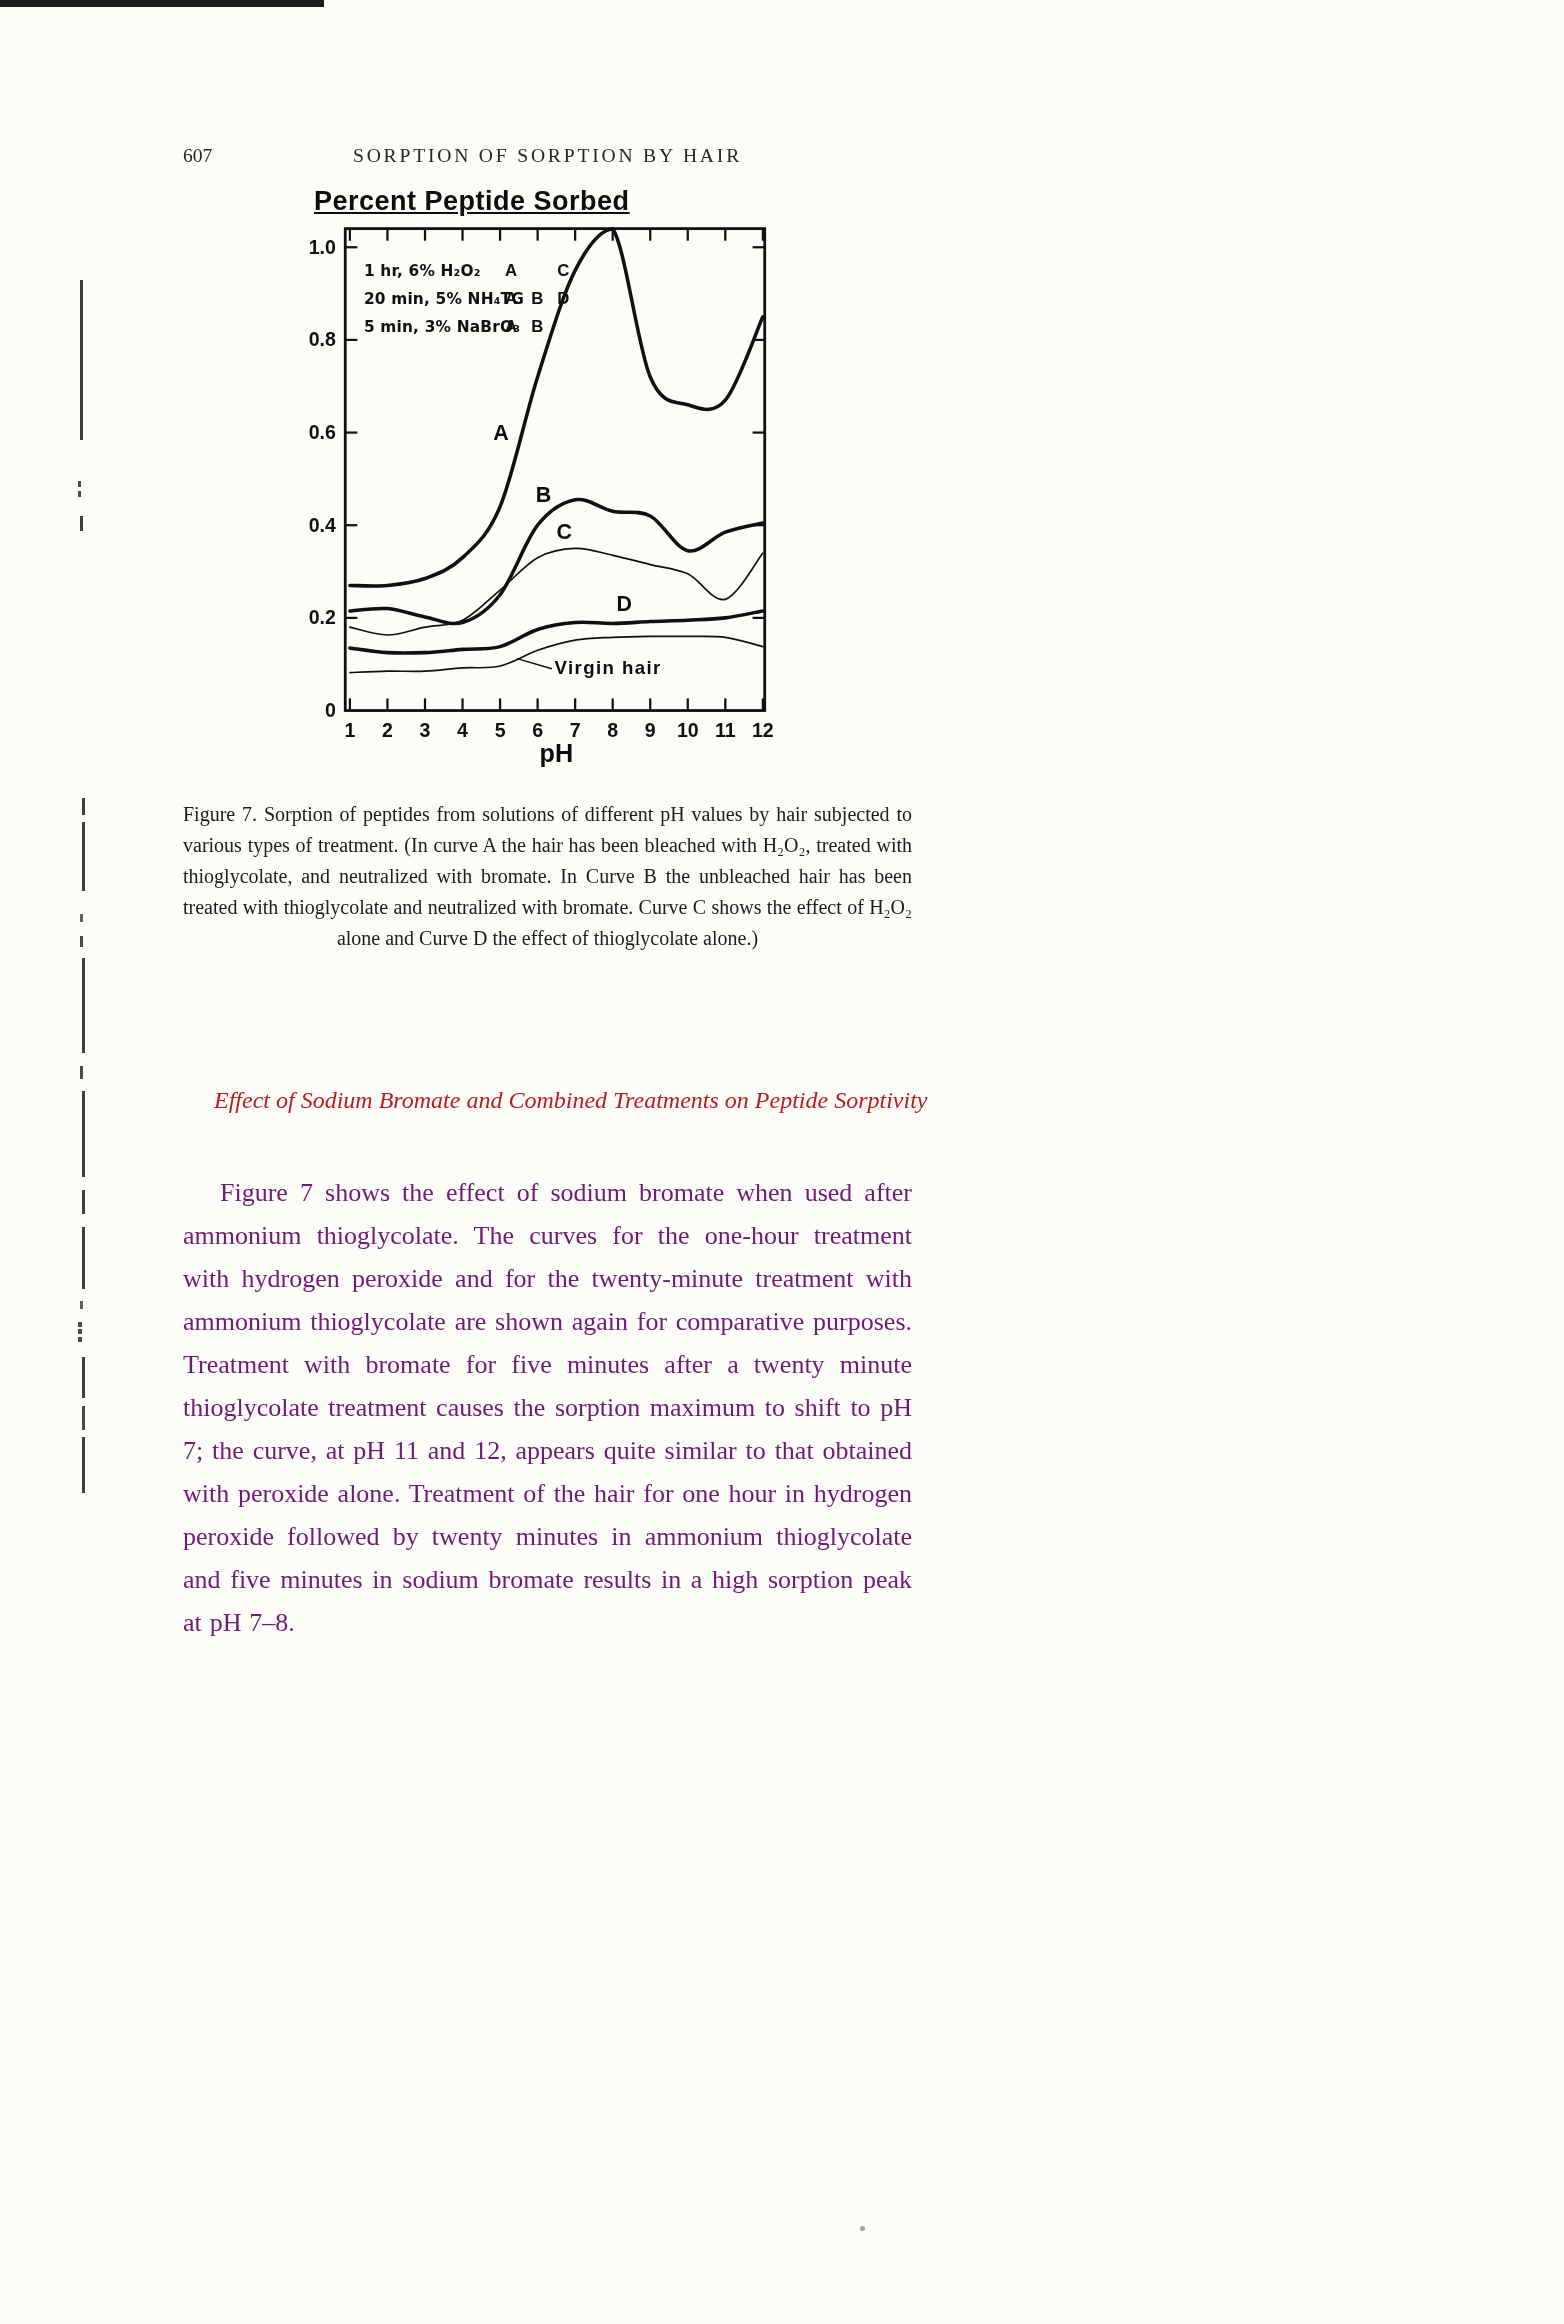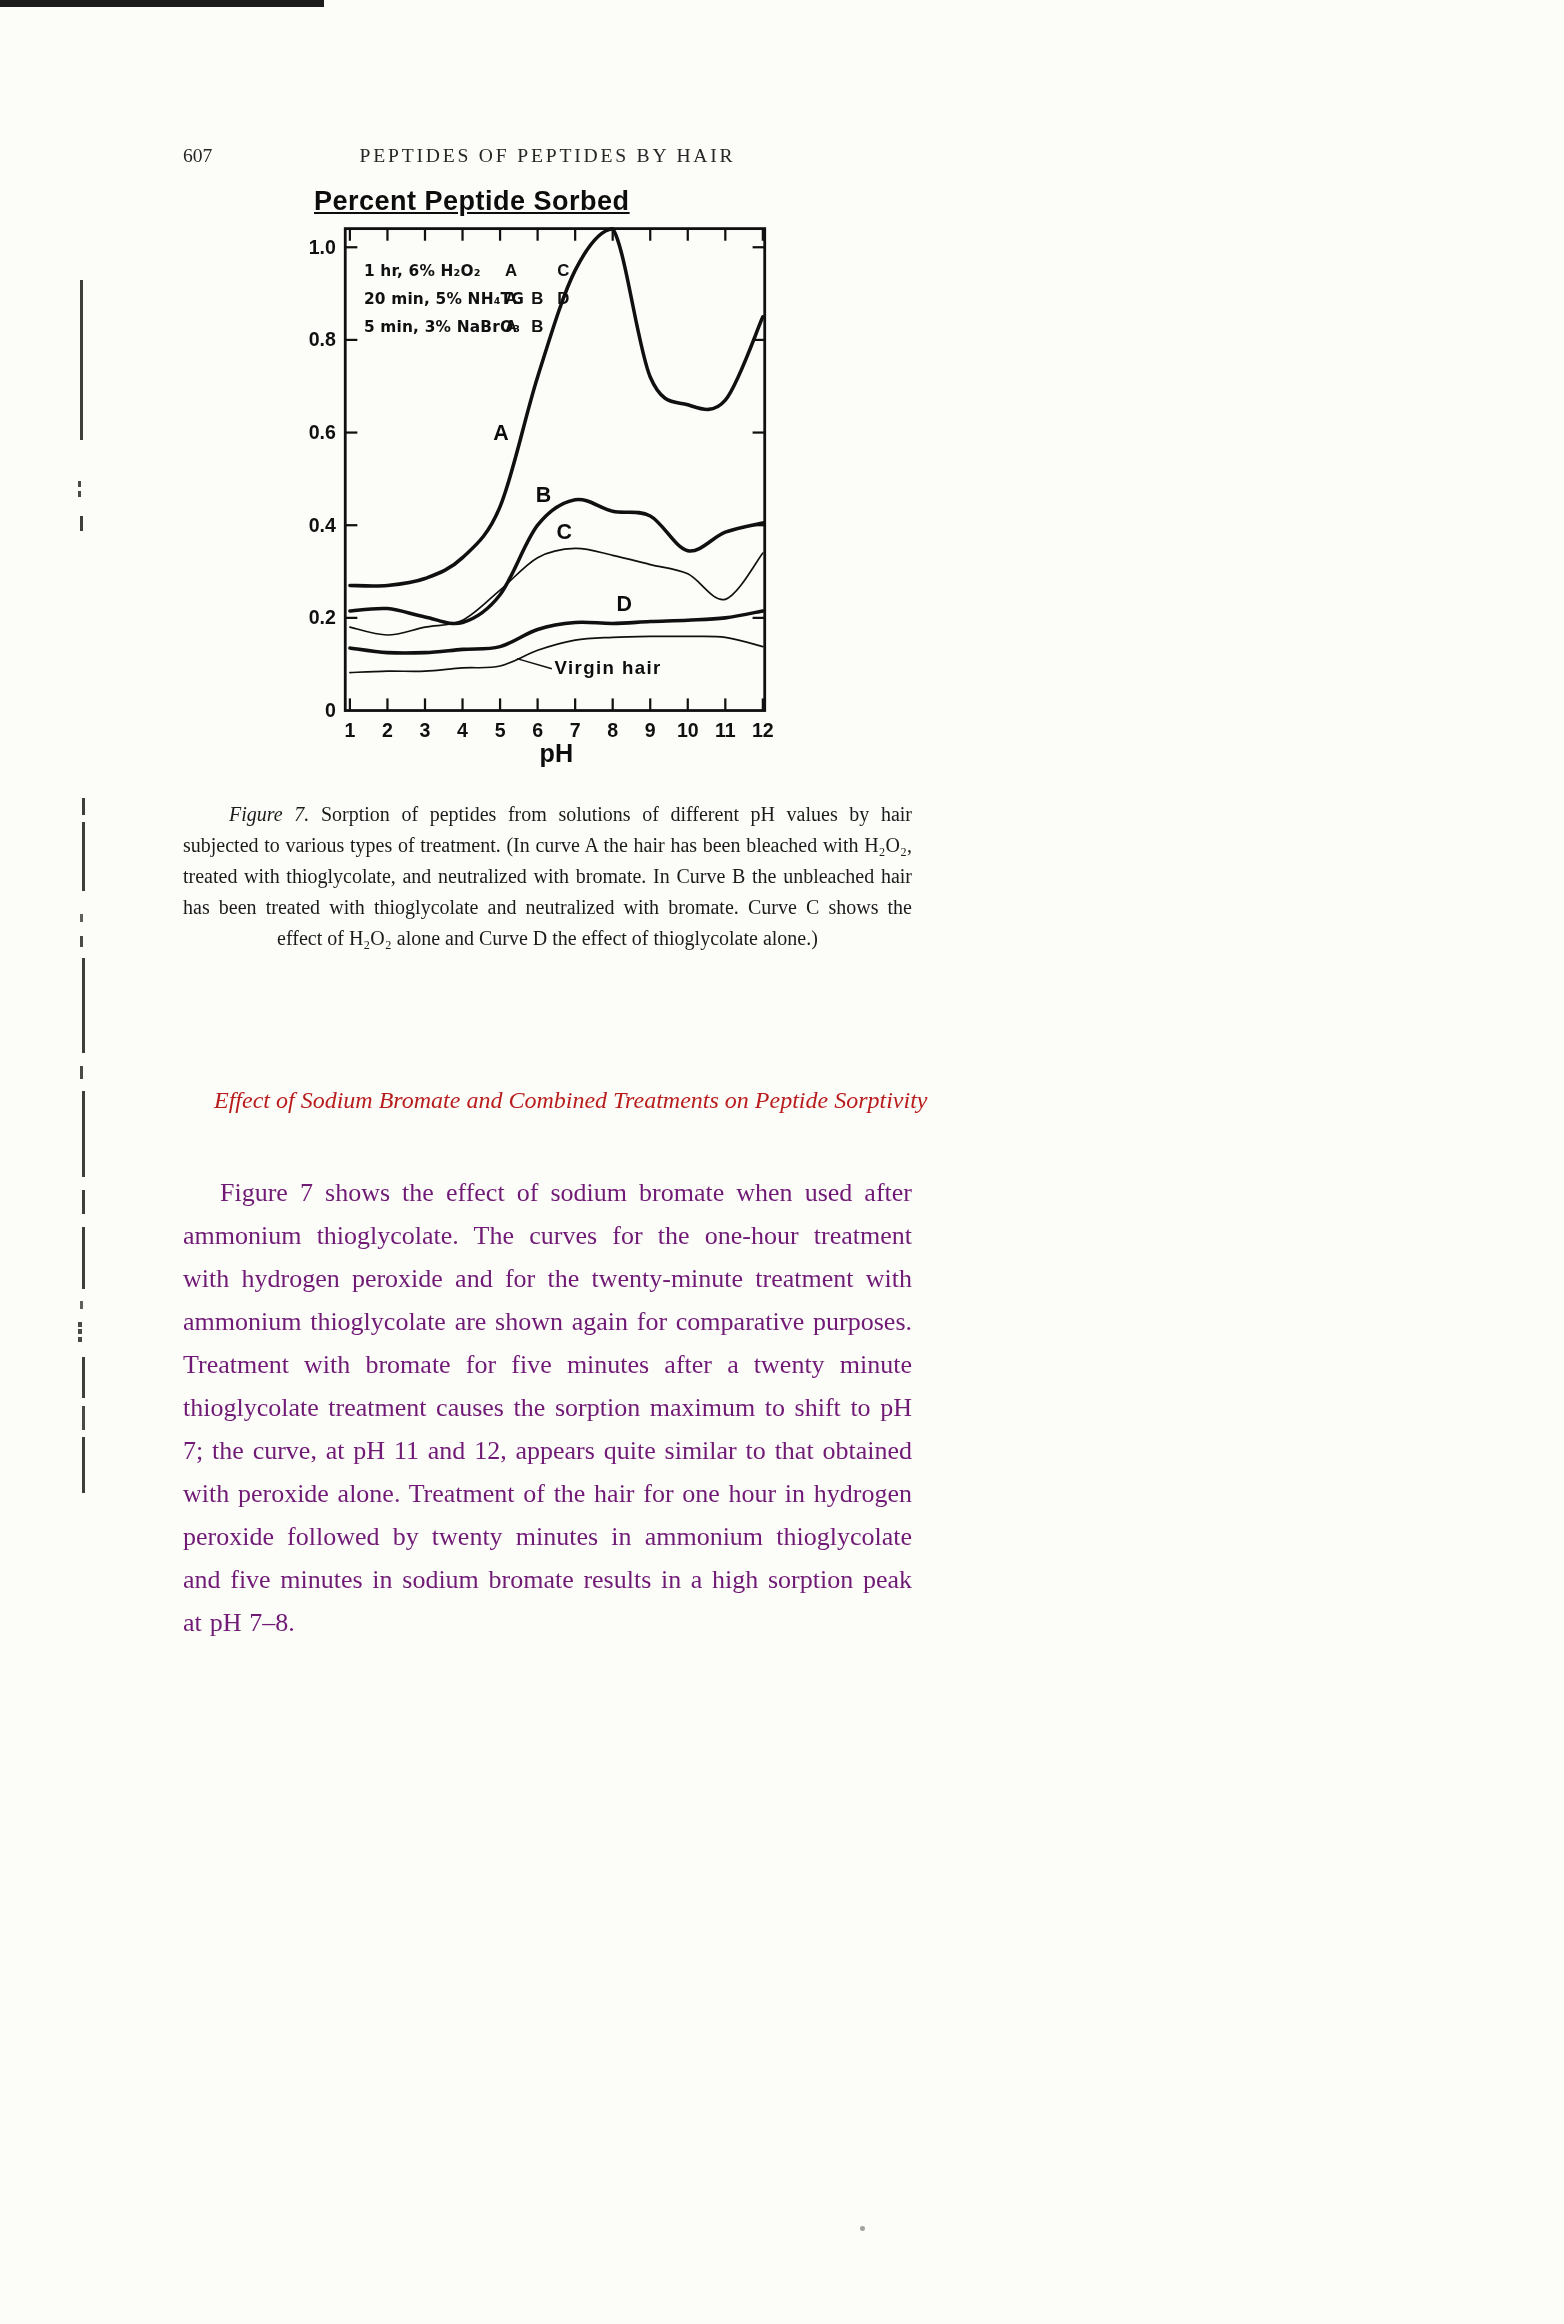--- a/index.html
+++ b/index.html
@@ -7,41 +7,41 @@
   .runhead{position:absolute;top:145px;left:183px;width:729px;text-align:center;
     font:19.6px "Liberation Serif","DejaVu Serif",serif;letter-spacing:2.8px;color:#262626;}
   .pagenum{position:absolute;top:145px;left:183px;width:736px;text-align:left;
     font:19.6px "Liberation Serif","DejaVu Serif",serif;color:#262626;}
   .chart-title{position:absolute;top:186px;left:314px;
     font:bold 27px "Liberation Sans","DejaVu Sans",sans-serif;color:#0d0d0d;letter-spacing:0.5px;text-decoration:underline;}
   .chart-svg{position:absolute;top:222px;left:280px;}
   .caption{position:absolute;top:779px;left:183px;width:729px;
     font:20px/31px "Liberation Serif","DejaVu Serif",serif;color:#1b1b1b;
     text-align:justify;text-align-last:center;}
-  .cap-label{font-style:italic;margin-left:46px;}
+  .cap-label{}
   .heading{position:absolute;top:1087px;left:214px;width:708px;white-space:nowrap;
     font:italic 24px "Liberation Serif","DejaVu Serif",serif;color:#b91c1c;}
   .para{position:absolute;top:1145px;left:183px;width:729px;
     font:26px/43px "Liberation Serif","DejaVu Serif",serif;color:#701a75;
     text-align:justify;text-indent:37px;word-spacing:1.4px;}
   .art{position:absolute;background:#1c1c1c;}
   
   .t-tick{font:600 21px "Liberation Sans","DejaVu Sans",sans-serif;fill:#101010;}
   .t-leg{font:600 16.5px "DejaVu Sans","Liberation Sans",sans-serif;fill:#101010;letter-spacing:.2px;}
   .t-legL{font:700 18px "Liberation Sans","DejaVu Sans",sans-serif;fill:#101010;}
   .t-curve{font:700 23px "Liberation Sans","DejaVu Sans",sans-serif;fill:#0c0c0c;}
   .t-virgin{font:600 20px "Liberation Sans","DejaVu Sans",sans-serif;fill:#0c0c0c;letter-spacing:1.5px;}
   .t-xlab{font:700 27px "Liberation Sans","DejaVu Sans",sans-serif;fill:#0c0c0c;}
 </style>
 </head>
 <body>
 
 <div class="page">
 
-  <div class="runhead">PEPTIDES OF PEPTIDES BY HAIR</div>
+  <div class="runhead">SORPTION OF SORPTION BY HAIR</div>
   <div class="pagenum">607</div>
 
   <div class="chart-title">Percent Peptide Sorbed</div>
 
   <svg class="chart-svg" width="522" height="552" viewBox="0 0 560 592">
       <rect x="70" y="7" width="450" height="517" fill="none" stroke="#101010" stroke-width="3"></rect>
       <line x1="75" y1="524" x2="75" y2="511" stroke="#101010" stroke-width="2.4"></line>
       <line x1="75" y1="7" x2="75" y2="20" stroke="#101010" stroke-width="2.4"></line>
       <text x="75" y="552" text-anchor="middle" class="t-tick">1</text>
       <line x1="115.27272727272728" y1="524" x2="115.27272727272728" y2="511" stroke="#101010" stroke-width="2.4"></line>

